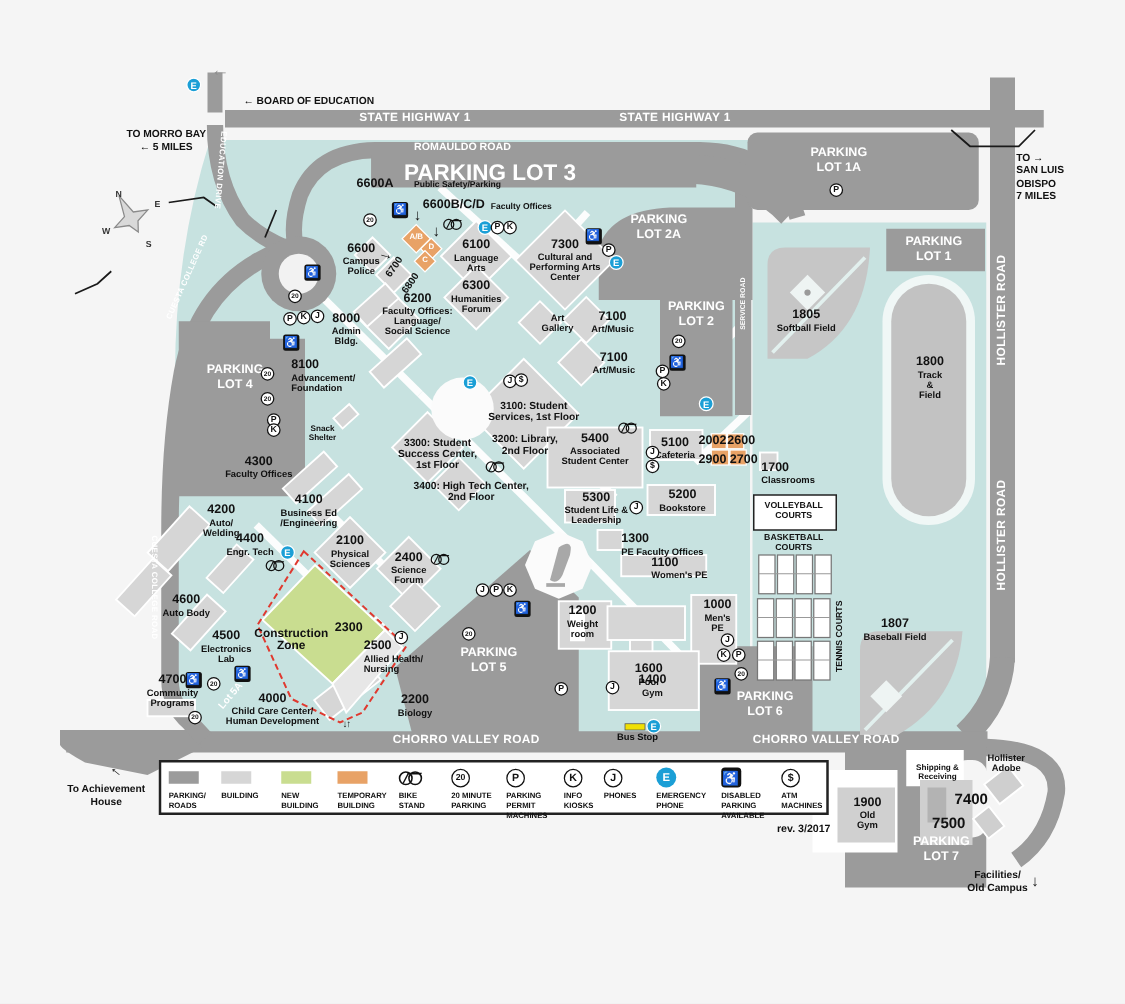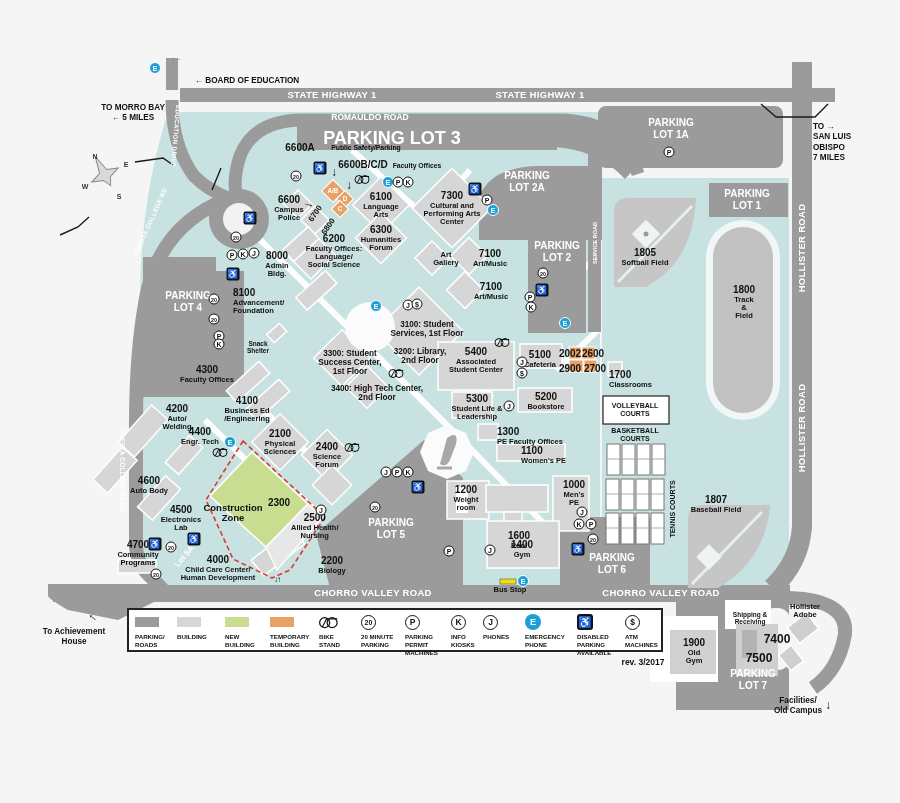--- a/index.html
+++ b/index.html
@@ -390,21 +390,21 @@
     <div class="lbl dir" style="left: 133px; top: 113px;">
       <span>TO MORRO BAY</span>
       <span>← 5 MILES</span>
     </div>
     <div class="lbl dir la" style="left: 813px; top: 142px;">
       <span>TO →</span>
       <span>SAN LUIS</span>
       <span>OBISPO</span>
       <span>7 MILES</span>
     </div>
-    <div class="lbl dir" style="left: 74px; top: 637px; text-align: center;">
+    <div class="lbl dir" style="left: 85px; top: 637px; text-align: center;">
       <span>To Achievement</span>
       <span>House</span>
     </div>
     <div class="lbl dir" style="left: 798px; top: 706px;">
       <span>Facilities/</span>
       <span>Old Campus</span>
     </div>
     <div class="lbl dir-sm" style="left: 510px; top: 590px;">
       <span>Bus Stop</span>
     </div>
@@ -669,21 +669,21 @@
       <span>Construction</span>
       <span>Zone</span>
     </div>
     <div class="lbl inline-num" style="left: 279px; top: 502px;">
       <span>2300</span>
     </div>
     <div class="lbl bld num" style="left: 332px; top: 525px; margin-top: 40px;">
       <span>2200</span>
       <span>Biology</span>
     </div>
-    <div class="lbl bld num la" style="left: 291px; top: 526px; text-align: center;">
+    <div class="lbl bld num la" style="left: 291px; top: 526px;">
       <span>2500</span>
       <span>Allied Health/</span>
       <span>Nursing</span>
     </div>
     <div class="lbl bld num" style="left: 138px; top: 553px;">
       <span>4700</span>
       <span>Community</span>
       <span>Programs</span>
     </div>
     <div class="lbl bld num" style="left: 218px; top: 568px;">

